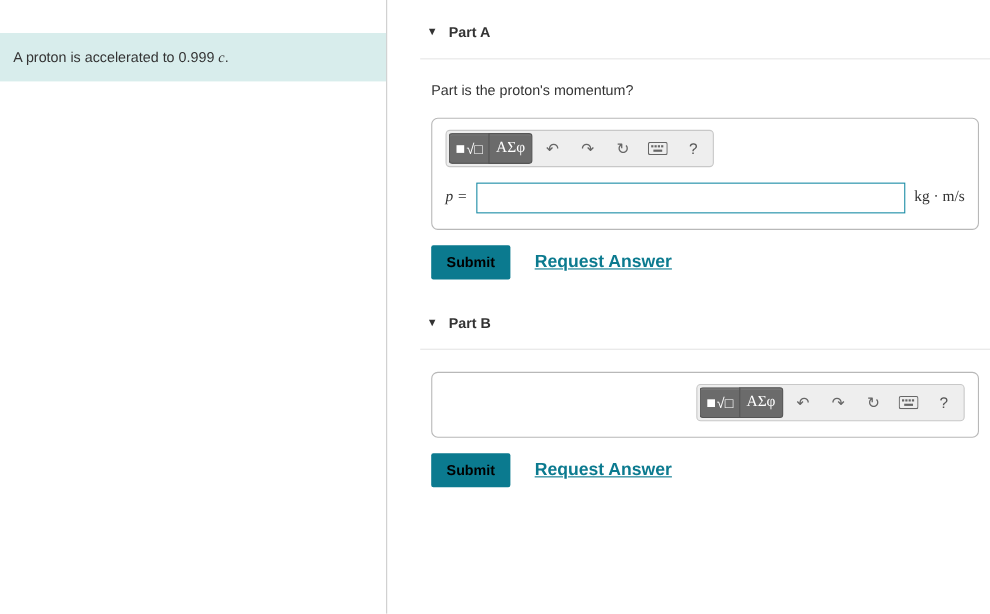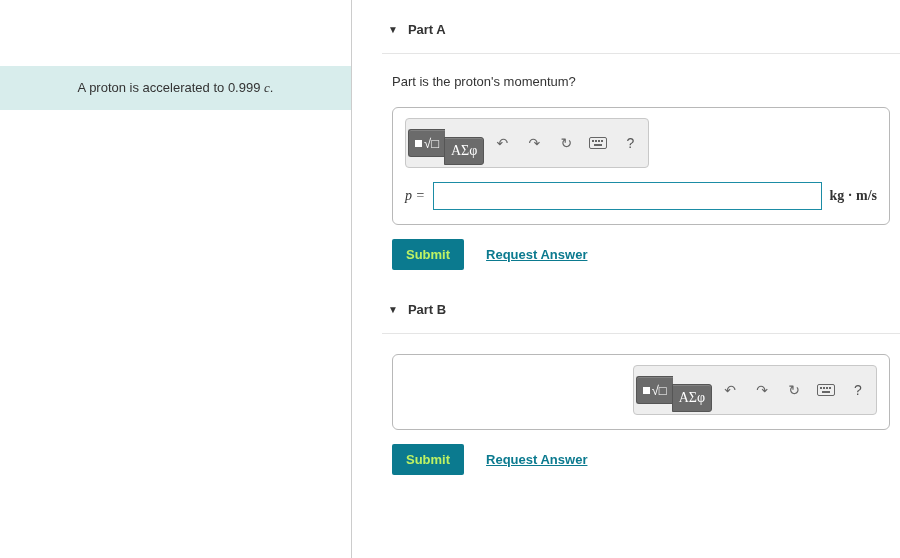--- a/index.html
+++ b/index.html
@@ -10,24 +10,23 @@
     color: #333;
     background: #fff;
     width: 900px;
   }
   .layout {
     display: flex;
   }
   .left {
     width: 352px;
     flex: 0 0 352px;
-    padding-top: 66px;
+    padding-top: 30px;
     border-right: 1px solid #ccc;
     min-height: 558px;
-    text-align: center;
   }
   .prompt-box {
     background: #d8edec;
     padding: 14px 12px;
     font-size: 13px;
     color: #333;
   }
   .prompt-box i { font-style: italic; font-family: Georgia, 'Times New Roman', serif; }
 
   .right {
@@ -96,21 +95,21 @@
     border-radius: 3px;
   }
   .tb-btn.primary {
     background: #6b6b6b;
     color: #fff;
     margin-right: 2px;
     border: 1px solid #555;
     box-shadow: inset 0 1px 0 rgba(255,255,255,.15);
   }
   .tb-btn.primary:first-child { border-right: none; border-top-right-radius: 0; border-bottom-right-radius: 0;}
-  .tb-btn.primary.second { border-top-left-radius: 0; border-bottom-left-radius: 0; margin-left:-3px;margin-top:16px;}
+  .tb-btn.primary.second { border-top-left-radius: 0; border-bottom-left-radius: 0; margin-left:-3px;}
   .tb-btn.icon svg, .tb-btn.icon { color:#666; }
   .tb-btn .glyph { font-family: Georgia, 'Times New Roman', serif; }
 
   .input-row {
     display: flex;
     align-items: center;
     gap: 8px;
     margin-top: 14px;
   }
   .lhs {
@@ -145,42 +144,41 @@
     height: 28px;
     border: 1px solid #1b8ca5;
     background: #fff;
     padding: 2px 6px;
     font-size: 13px;
   }
   .unit {
     font-family: Georgia, 'Times New Roman', serif;
     font-size: 14px;
     white-space: nowrap;
-    font-weight: bold;
   }
 
   .actions {
     display: flex;
     align-items: center;
     gap: 22px;
     margin-top: 14px;
   }
   .submit-btn {
     background: #0b7a8f;
-    color: #bef264;
+    color: #000000;
     border: none;
     padding: 8px 14px;
     font-size: 13px;
     font-weight: bold;
     cursor: pointer;
     border-radius: 2px;
   }
   .link {
     color: #0b7a8f;
-    font-size: 13px;
+    font-size: 16px;
     font-weight: bold;
     text-decoration: underline;
     cursor: pointer;
   }
 
   
   .boxfrac {
     display:inline-flex; align-items:center; gap:2px; font-size:10px;
   }
   .boxfrac .sq { width:7px; height:7px; background:#fff; display:inline-block; }

